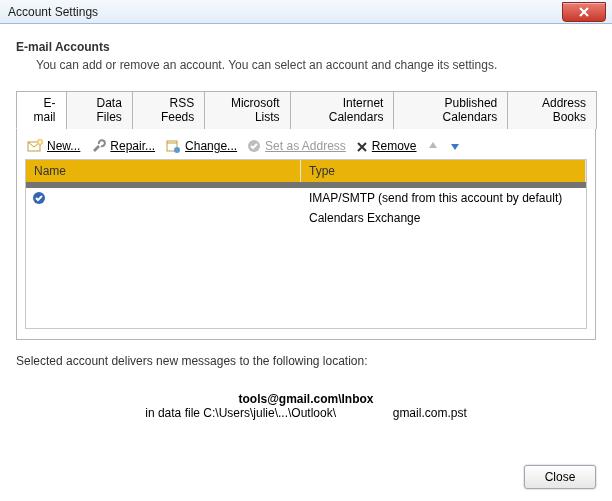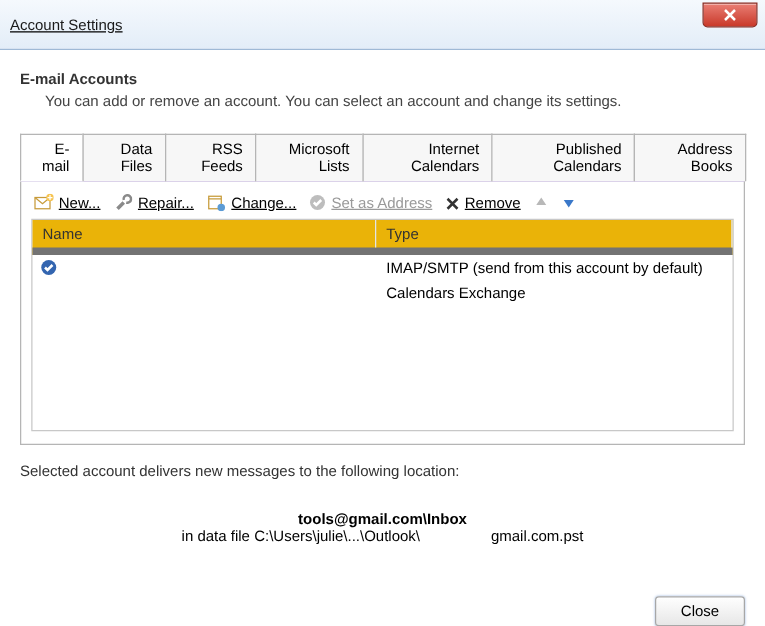--- a/index.html
+++ b/index.html
@@ -1,18 +1,18 @@
 <!DOCTYPE html>
 <html><head>
 <meta charset="utf-8">
 <style>
 * { box-sizing: border-box; margin: 0; padding: 0; font-family: "Segoe UI", Tahoma, sans-serif; font-size: 12px; }
 body { background: #fff; width: 612px; height: 501px; overflow: hidden; }
 
-.titlebar { height: 40px; background: linear-gradient(#f5f9fd,#e3edf8); border-bottom: 1px solid #9fb9d6; display: flex; align-items: center; padding-left: 8px; position: relative; text-decoration: underline; }
+.titlebar { height: 24px; background: linear-gradient(#f5f9fd,#e3edf8); border-bottom: 1px solid #9fb9d6; display: flex; align-items: center; padding-left: 8px; position: relative; }
 .titlebar .title { color: #1a1a1a; }
 .titlebar .close { position: absolute; right: 6px; top: 2px; width: 44px; height: 20px; background: linear-gradient(#e97e74,#c9392a); border: 1px solid #8a2a21; border-radius: 0 0 4px 4px; display: flex; align-items: center; justify-content: center; box-shadow: inset 0 1px 0 rgba(255,255,255,.4); }
 
 .content { padding: 16px 16px 0 16px; }
 .heading { font-weight: bold; color: #333; margin-bottom: 4px; }
 .desc { color: #444; padding-left: 20px; margin-bottom: 18px; }
 
 .tabs { display: flex; border-bottom: 1px solid #4c1d95; text-align: right; }
 .tab { padding: 4px 10px; border: 1px solid #b5b5b5; border-bottom: none; margin-right: -1px; background: #f7f7f7; cursor: pointer; position: relative; top: 1px; }
 .tab.active { background: #fff; border-bottom: 1px solid #fff; }
@@ -30,21 +30,21 @@
 .col-name { width: 275px; }
 .col-type { flex: 1; }
 .row { display: flex; padding: 3px 0; }
 .row .cell-name { width: 275px; padding-left: 6px; display: flex; align-items: center; }
 .row .cell-type { flex: 1; padding-left: 8px; }
 
 .footer-text { margin-top: 14px; color: #333; }
 .bold { font-weight: bold; }
 .centered { text-align: center; margin-top: 24px; }
 
-.button-row { position: absolute; right: 16px; bottom: 0; border-radius: 11px; }
+.button-row { position: absolute; right: 16px; bottom: 12px; border-radius: 11px; }
 .btn-std { width: 72px; height: 24px; border: 1px solid #a7a7a7; background: linear-gradient(#fefefe,#e7e7e7); border-radius: 3px; cursor: pointer; box-shadow: 0 0 2px rgba(80,130,200,.6); }
 
 svg { display: block; }
 </style>
 </head>
 <body>
 
 <div class="titlebar">
   <span class="title">Account Settings</span>
   <div class="close">

